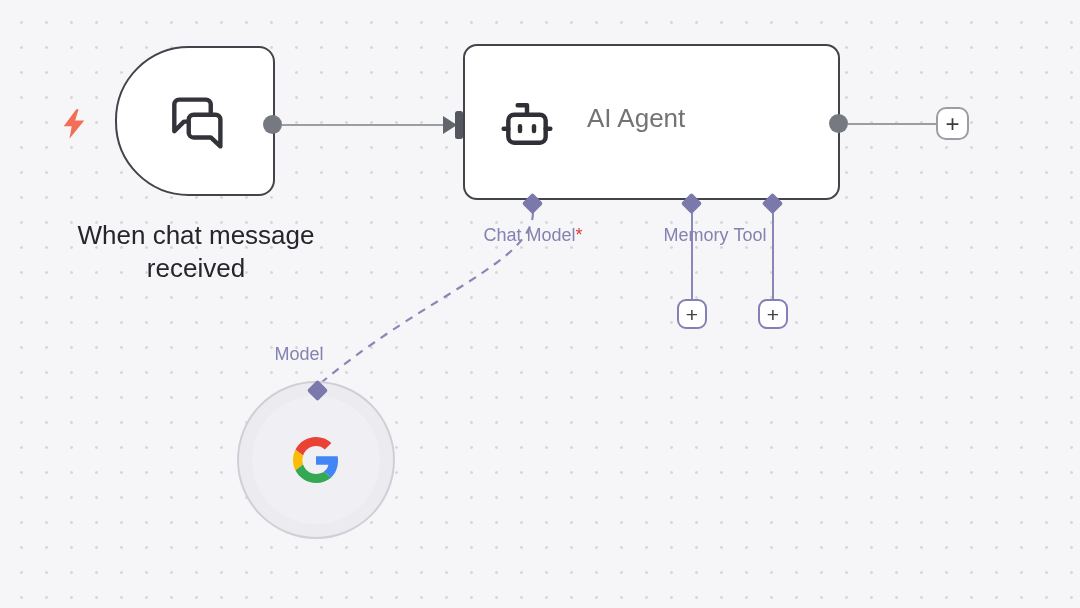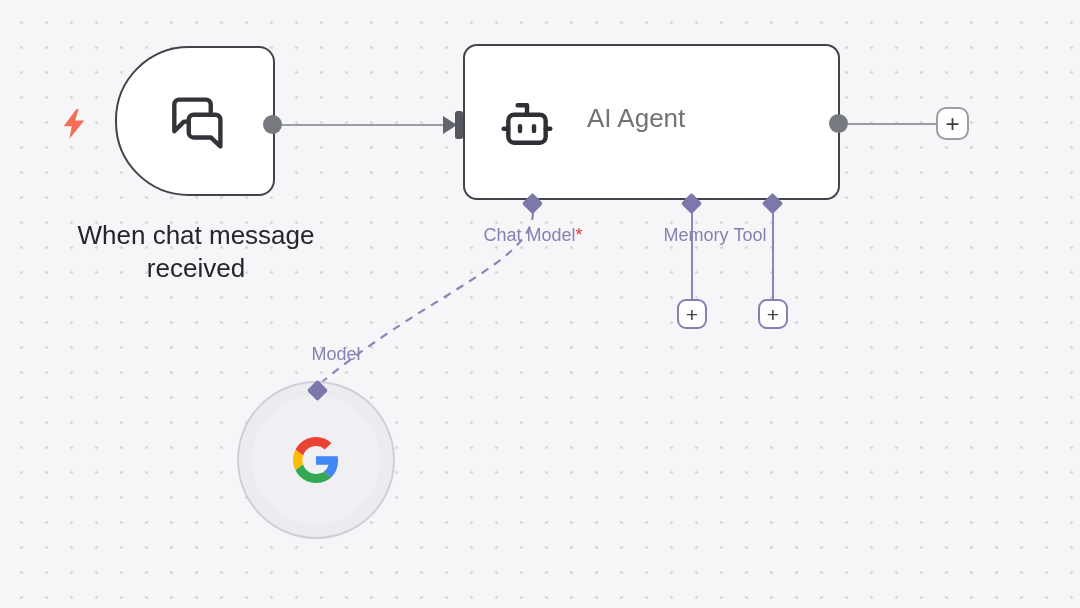--- a/index.html
+++ b/index.html
@@ -45,21 +45,21 @@
   .dm-tool{left:765px;top:196px;}
   .dm-model{left:310px;top:383px;}
 
   .port-label{
     position:absolute;top:225px;transform:translateX(-50%);
     font-size:18px;color:#8482b0;white-space:nowrap;text-align:center;
   }
   .pl-chatmodel{left:533px;}
   .pl-memory{left:696px;}
   .pl-tool{left:750px;}
-  .pl-model{top:344px;left:336px;}
+  .pl-model{top:344px;left:299px;}
   .required{color:#d93a34;}
 
   .plus-btn{
     position:absolute;background:#fff;box-sizing:border-box;
     display:flex;align-items:center;justify-content:center;
     cursor:pointer;line-height:1;
   }
   .plus-next{left:936px;top:107px;width:33px;height:33px;border-radius:10px;
     border:2px solid #9a9da3;font-size:24px;color:#3a3b41;}
   .plus-sub{width:30px;height:30px;border-radius:9px;border:2px solid #8380b5;

